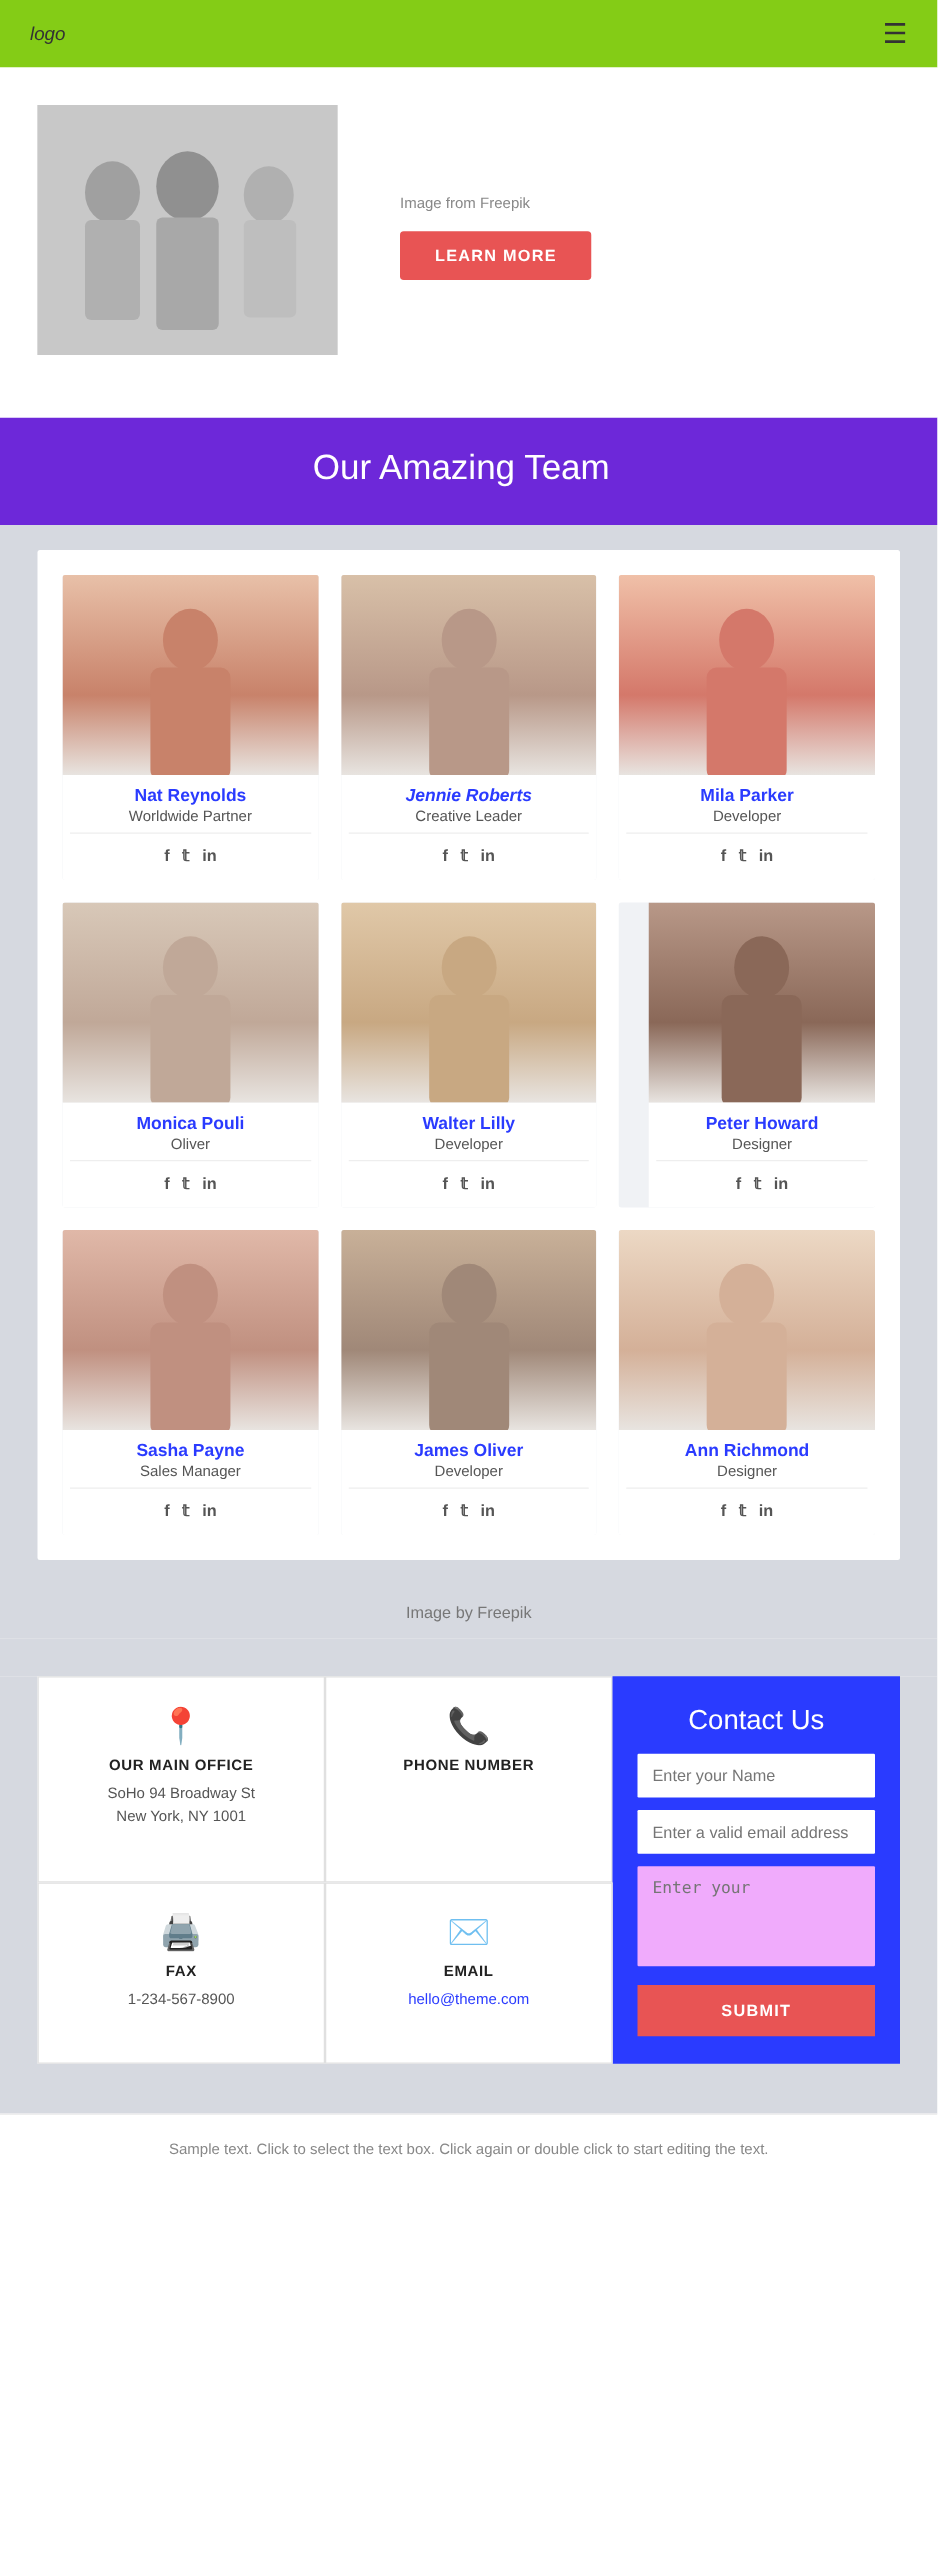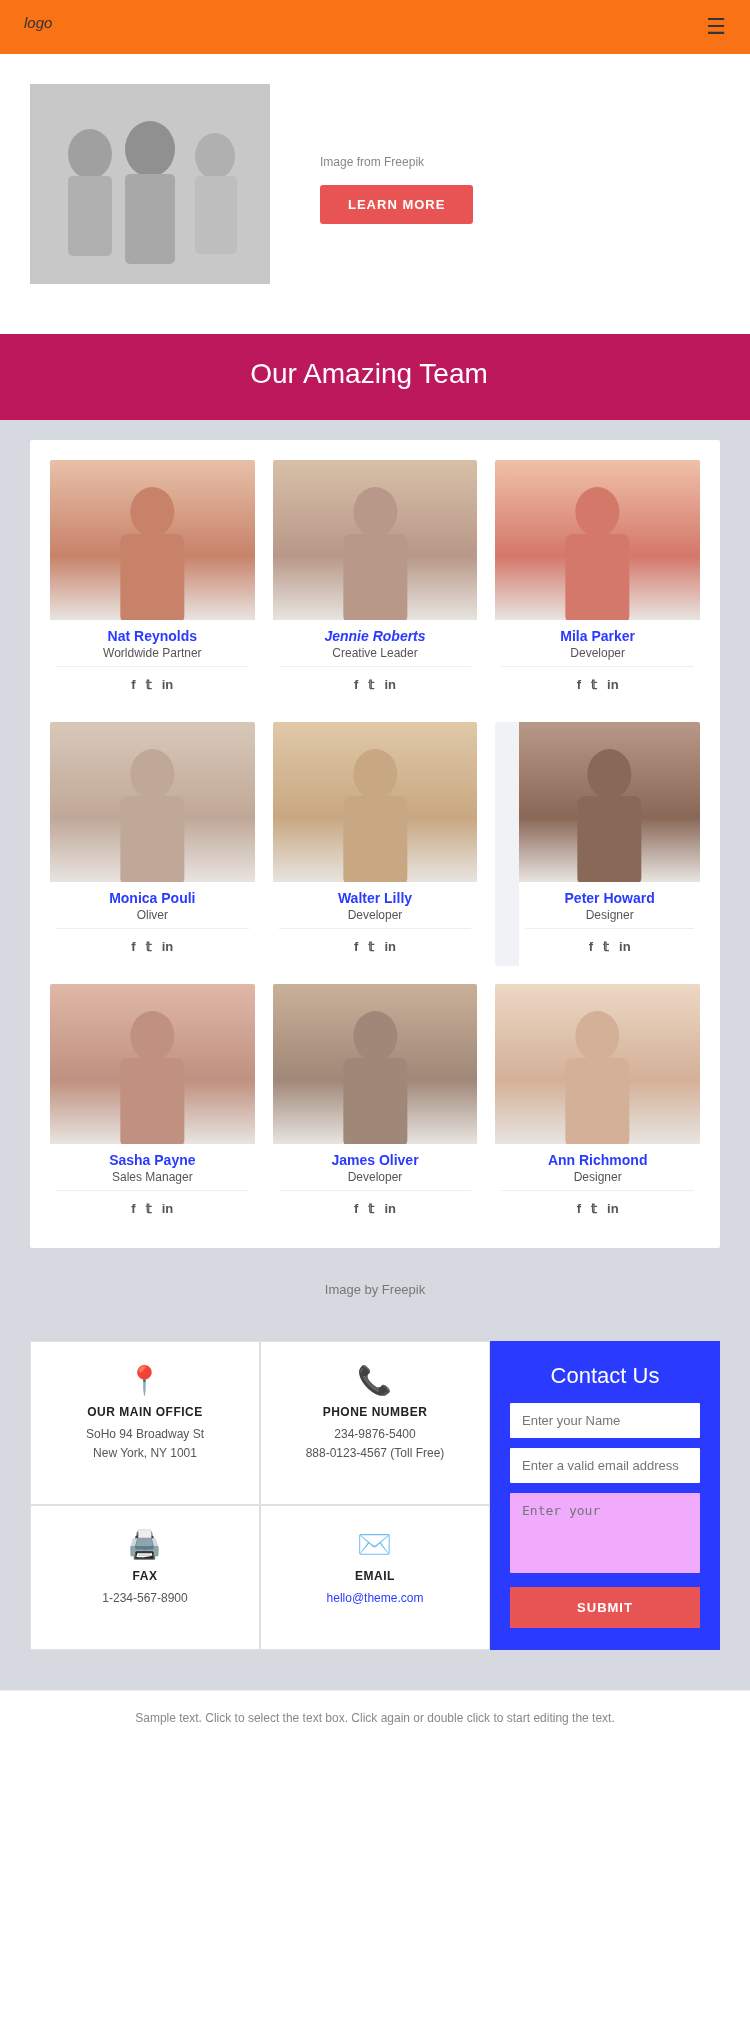--- a/index.html
+++ b/index.html
@@ -1,21 +1,21 @@
 <!DOCTYPE html>
 <html><head>
   <meta charset="utf-8">
   <style>
     * { margin: 0; padding: 0; box-sizing: border-box; }
     body { font-family: Arial, sans-serif; width: 750px; background: #fff; }
   </style>
 </head>
 <body>
 
-<nav style="display:flex;justify-content:space-between;padding:14px 24px;background:#f97316;">
+<nav style="display:flex;justify-content:space-between;align-items:center;padding:14px 24px;background:#84cc16;">
   <span style="font-size:15px;color:#333;font-style:italic;">logo</span>
   <span style="font-size:22px;color:#333;cursor:pointer;">☰</span>
 </nav>
 
 <section style="display:flex;align-items:center;padding:30px 30px 40px 30px;background:#fff;position:relative;min-height:260px;">
   <div style="position:relative;width:260px;flex-shrink:0;height:210px;">
     <div style="position:absolute;top:0;left:15px;width:140px;height:195px;background:#2a3bff;z-index:0;"></div>
 
     <div style="position:relative;z-index:1;width:240px;height:200px;background:#bbb;overflow:hidden;display:flex;align-items:flex-end;justify-content:center;">
       <svg viewBox="0 0 240 200" width="240" height="200" xmlns="http://www.w3.org/2000/svg">
@@ -33,21 +33,21 @@
     </div>
   </div>
   <div style="padding-left:30px;">
     <p style="font-size:12px;color:#888;margin-bottom:16px;">
       <span>Image from </span><a style="color:#888;">Freepik</a>
     </p>
     <button style="background:#e85454;color:#fff;border:none;border-radius:3px;padding:12px 28px;font-size:13px;font-weight:700;cursor:pointer;letter-spacing:1px;">LEARN MORE</button>
   </div>
 </section>
 
-<section style="background:#be185d;padding:24px 12px 30px 0;text-align:center;">
+<section style="background:#6d28d9;padding:24px 12px 30px 0;text-align:center;">
   <h2 style="font-size:28px;color:#fff;font-weight:400;">Our Amazing Team</h2>
 </section>
 
 <section style="background:#d6d9e0;padding:20px 30px 20px 30px;">
   <div style="background:#fff;padding:20px;border-radius:2px;">
     <div style="display:grid;grid-template-columns:repeat(3,1fr);gap:18px;" id="team-grid-container">
     <div style="background: rgb(240, 242, 245); text-align: center; overflow: hidden; border-radius: 2px;">
           <div style="width: 100%; height: 160px; background: linear-gradient(rgb(232, 192, 168) 0%, rgb(200, 130, 106) 60%, rgb(232, 228, 224) 100%); overflow: hidden; display: flex; align-items: flex-end; justify-content: center; position: relative;">
             <svg viewBox="0 0 100 160" width="100%" height="160" style="position: absolute; bottom: 0px;">
       <ellipse cx="50" cy="52" rx="22" ry="25" fill="#c8826a"></ellipse>
@@ -227,24 +227,20 @@
       <div style="font-size:12px;font-weight:700;color:#222;margin-bottom:6px;letter-spacing:0.5px;">OUR MAIN OFFICE</div>
       <div style="font-size:12px;color:#555;line-height:1.6;">
         <span>SoHo 94 Broadway St</span><br>
         <span>New York, NY 1001</span>
       </div>
     </div>
 
     <div style="background:#fff;padding:22px 18px;text-align:center;border:1px solid #e0e0e0;">
       <div style="font-size:28px;color:#2a3bff;margin-bottom:8px;">📞</div>
       <div style="font-size:12px;font-weight:700;color:#222;margin-bottom:6px;letter-spacing:0.5px;">PHONE NUMBER</div>
-      <div style="font-size:12px;color:#555;line-height:1.6;">
-        <span>234-9876-5400</span><br>
-        <span>888-0123-4567 (Toll Free)</span>
-      </div>
     </div>
 
     <div style="background:#2a3bff;padding:22px 20px;grid-row:span 2;grid-column:3;grid-row-start:1;grid-row-end:3;">
       <h3 style="font-size:22px;color:#fff;font-weight:400;margin-bottom:14px;text-align:center;">Contact Us</h3>
       <form>
         <input type="text" style="width: 100%; padding: 10px 12px; margin-bottom: 10px; border: none; border-radius: 1px; font-size: 13px; background: rgb(255, 255, 255); color: #000000;" placeholder="Enter your Name">
         <input type="email" style="width: 100%; padding: 10px 12px; margin-bottom: 10px; border: none; border-radius: 1px; font-size: 13px; background: rgb(255, 255, 255); color: rgb(51, 51, 51);" placeholder="Enter a valid email address">
         <textarea style="width: 100%; padding: 10px 12px; height: 80px; margin-bottom: 10px; border: none; border-radius: 1px; font-size: 13px; background: #f0abfc; color: rgb(51, 51, 51); resize: none;" placeholder="Enter your"></textarea>
         <button type="submit" style="width:100%;background:#e85454;color:#fff;border:none;padding:13px;font-size:13px;font-weight:700;cursor:pointer;letter-spacing:1px;">SUBMIT</button>
       </form>

